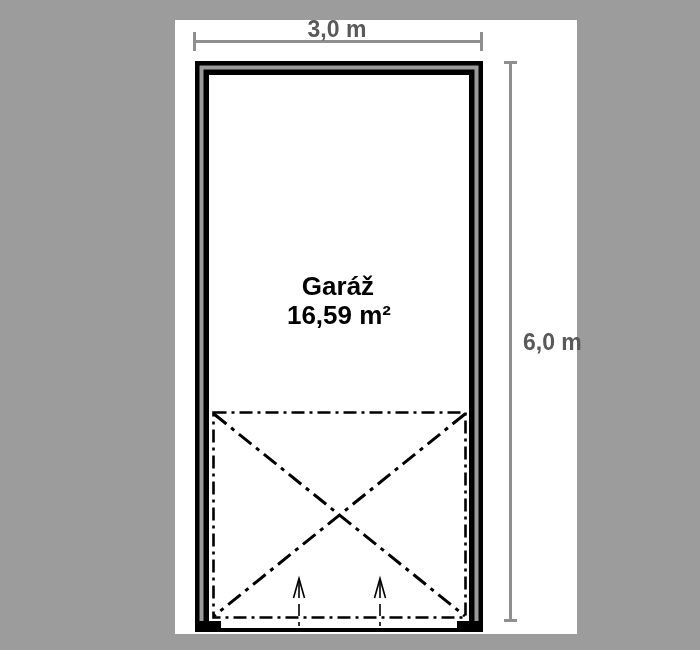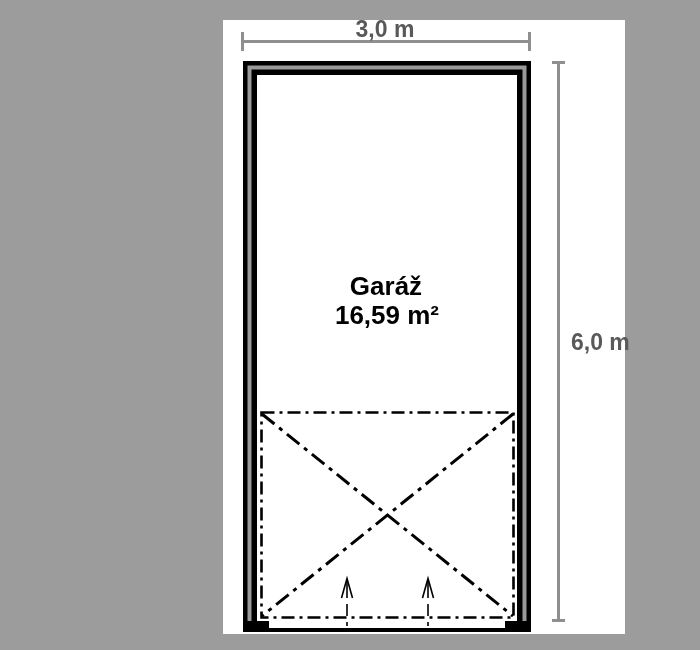--- a/index.html
+++ b/index.html
@@ -2,21 +2,21 @@
 <html><head>
 <meta charset="utf-8">
 <style>
   html, body { margin: 0; padding: 0; }
   body {
     width: 700px; height: 650px;
     background: #9c9c9c;
     font-family: "Liberation Sans", sans-serif;
     overflow: hidden;
   }
-  .stage { position: relative; width: 555px; height: 650px; margin-left: 48px; }
+  .stage { position: relative; width: 555px; height: 650px; }
   svg { display: block; }
   .dim-label {
     font-family: "Liberation Sans", sans-serif;
     font-weight: bold;
     font-size: 23px;
     fill: #595959;
   }
   .room-label {
     font-family: "Liberation Sans", sans-serif;
     font-weight: bold;

